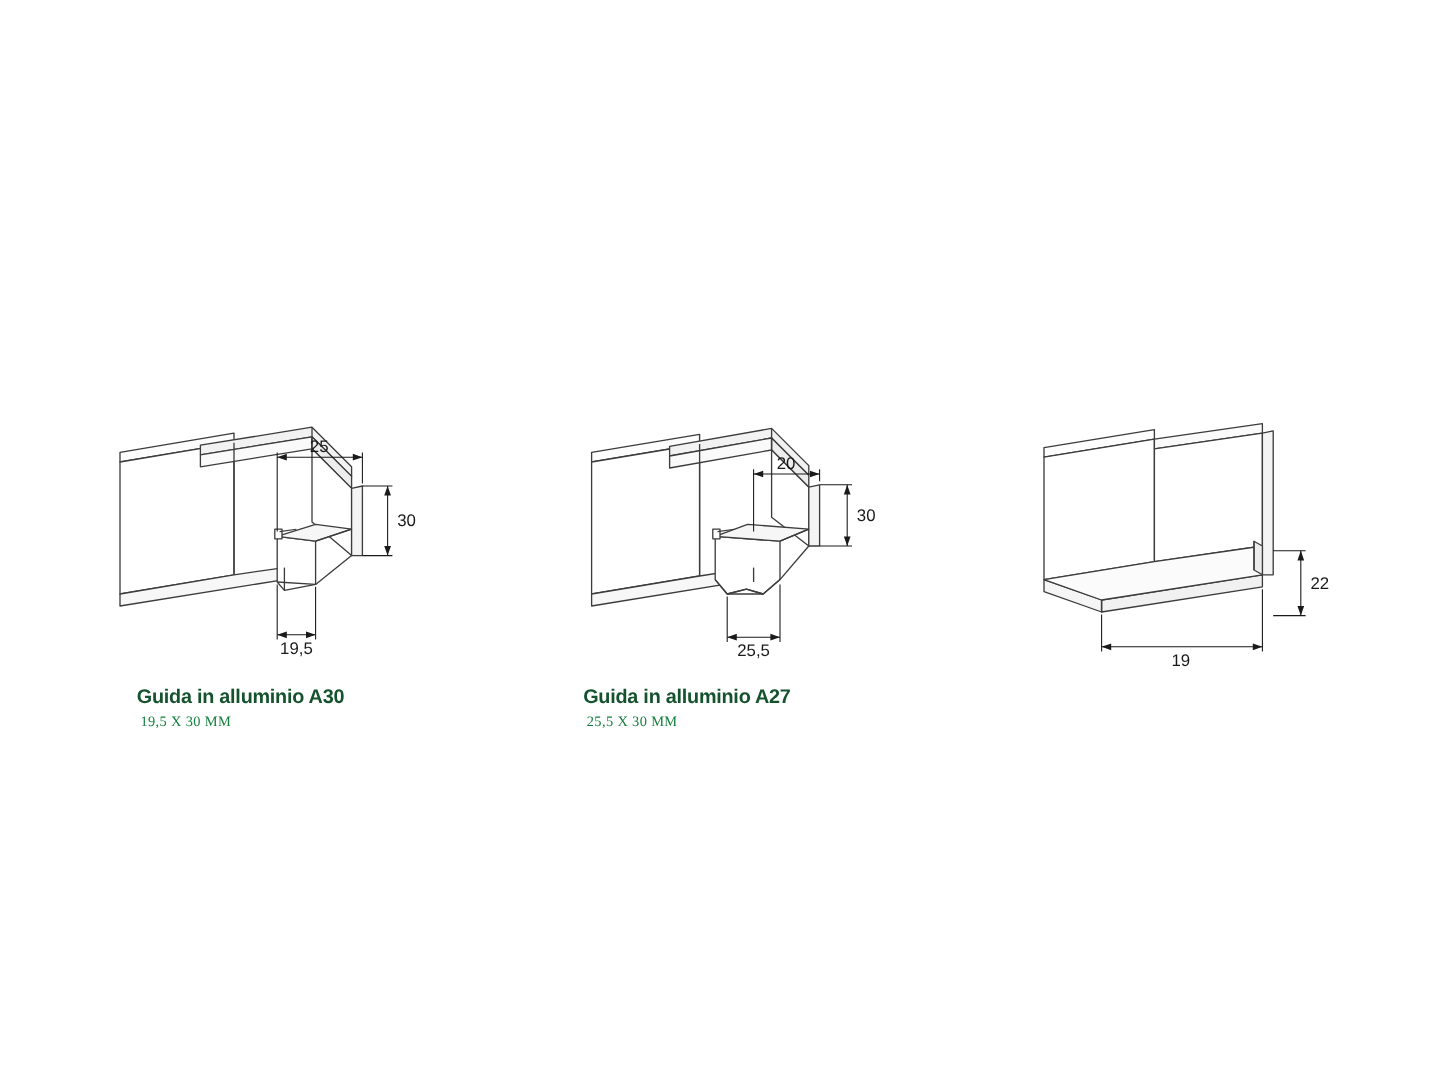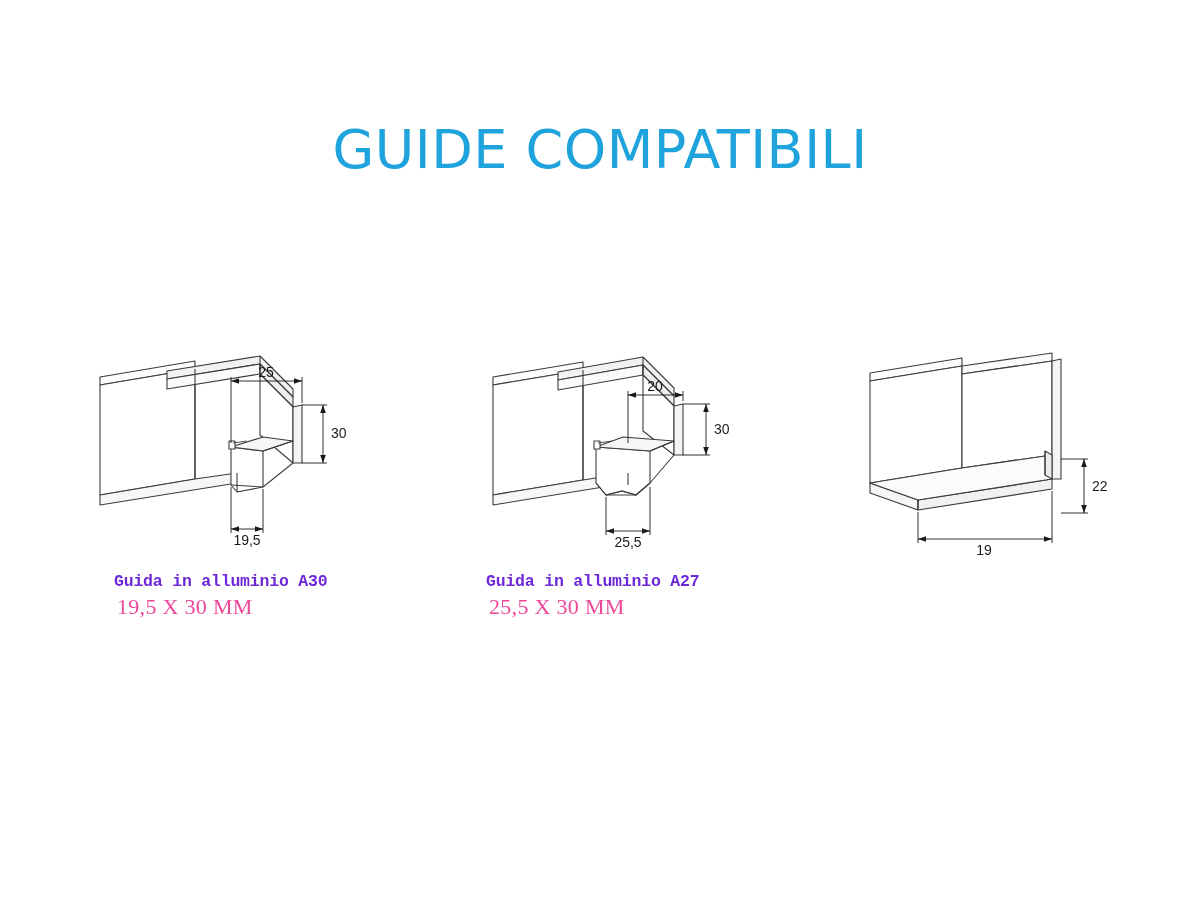--- a/index.html
+++ b/index.html
@@ -41,51 +41,50 @@
   .fig1 { left: 95px; }
   .fig2 { left: 488px; }
   .fig3 { left: 862px; text-align: right; }
 
   .caption {
     position: absolute;
     text-align: left;
     white-space: nowrap;
   }
   .caption-name {
-    font-family: Liberation Mono, monospace;
+    font-family: Liberation Sans, sans-serif;
     font-size: 16.5px;
     font-weight: bold;
-    color: #6d28d9;
+    color: #14532d;
     letter-spacing: -0.2px;
   }
   .caption-size {
     font-family: "Liberation Serif", serif;
-    font-size: 22px;
-    color: #ec4899;
+    font-size: 12px;
+    color: #15803d;
     margin-top: 3px;
     letter-spacing: 0.3px;
     padding-left: 3px;
   }
   .cap1 { left: 114px; top: 572px; }
   .cap2 { left: 486px; top: 572px; }
   .cap3 { left: 877px; top: 572px; }
 
   svg { display: block; overflow: visible; }
   .dim-text {
     font-family: "Liberation Sans", sans-serif;
     font-size: 14px;
     fill: #1a1a1a;
   }
 </style>
 </head>
 <body>
 
 <div class="page">
 
-  <div class="title">GUIDE COMPATIBILI</div>
 
   <div class="figure fig1">
     <svg width="260" height="200" viewBox="0 0 260 200">
       <g fill="none" stroke="#3c3c3c" stroke-width="1.1" stroke-linejoin="round">
 
         <path d="M5,22 L100,6 L100,14 L5,30 Z" fill="#fdfdfd"></path>
         <path d="M5,30 L5,140 L100,124 L100,14 Z" fill="#ffffff"></path>
 
         <path d="M5,140 L100,124 L142,118 L142,128 L5,150 Z" fill="#f7f7f7"></path>
 

